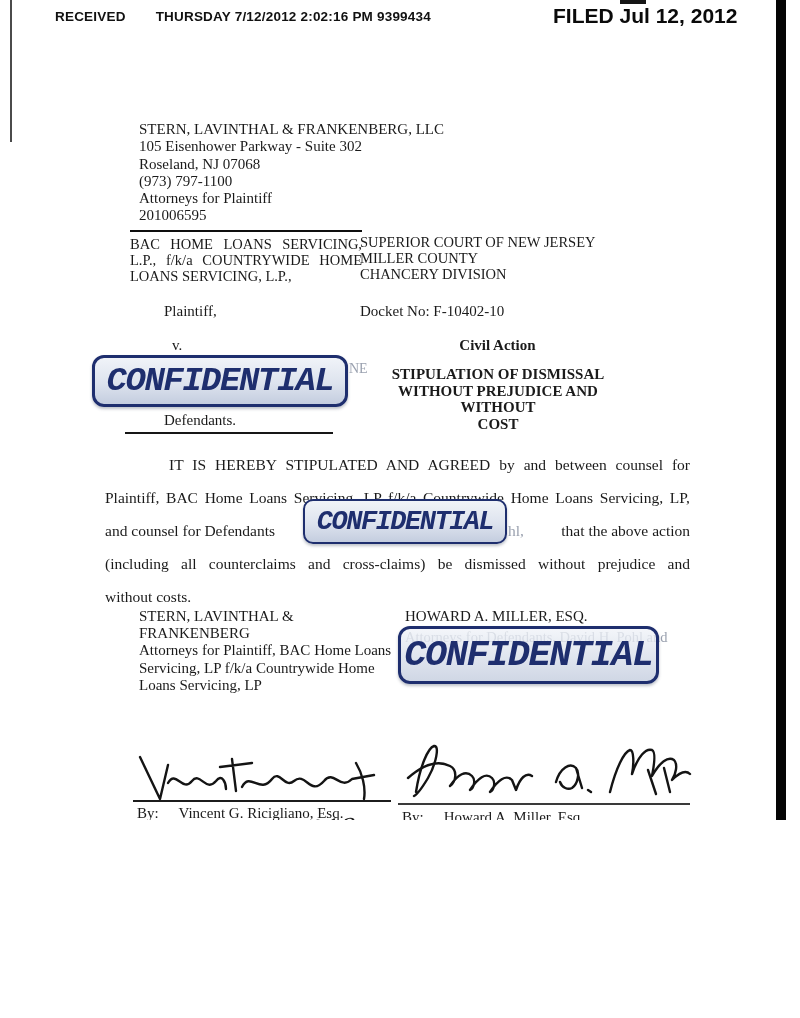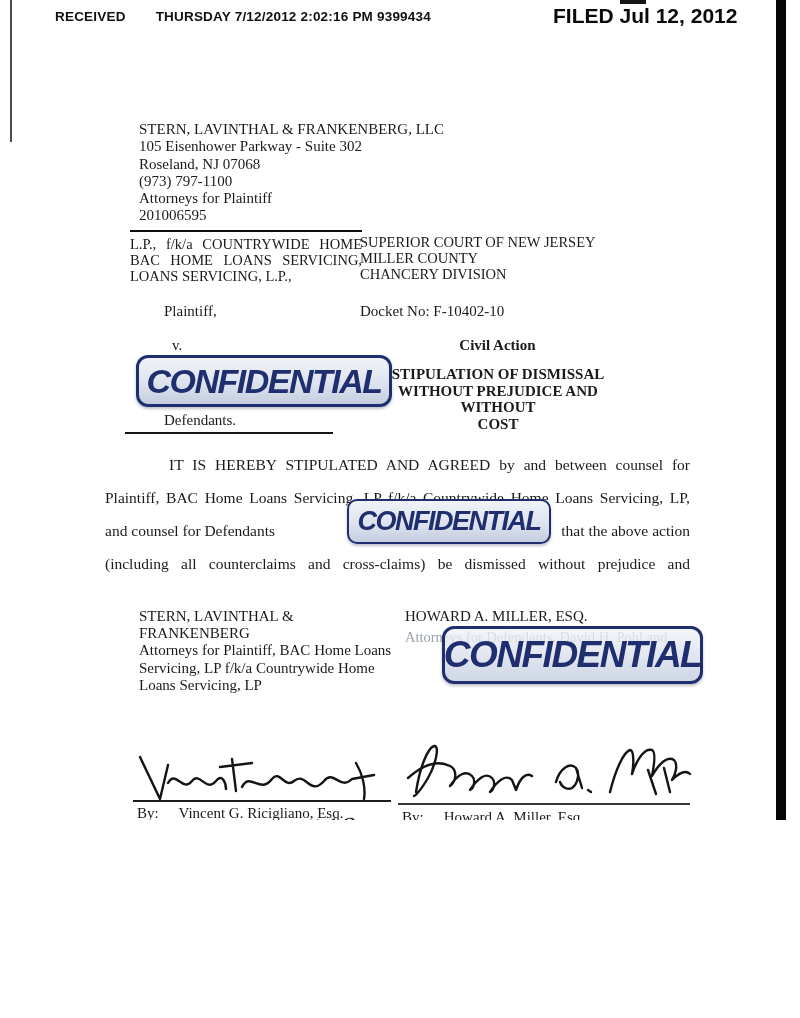--- a/index.html
+++ b/index.html
@@ -36,22 +36,22 @@
     font-weight:bold; font-size:15px; }
   .doc-title { position:absolute; left:368px; top:366px; width:260px; text-align:center;
     font-weight:bold; font-size:15px; line-height:16.5px; }
   .defendants-label { position:absolute; left:164px; top:412px; font-size:15px; }
   .cap-underline { position:absolute; left:125px; top:432px; width:208px; height:2px; background:#161616; }
 
   
   .stamp { position:absolute; display:flex; align-items:center; justify-content:center;
     border:3px solid #1e2e6e; border-radius:12px;
     background:linear-gradient(180deg,#f0f3f8 0%, #dde3ee 55%, #c4cddf 100%);
-    color:#1e2e6e; font-family:Liberation Sans, sans-serif; font-weight:bold; font-style:italic;
-    letter-spacing:-1.5px; z-index:5; box-shadow:0 2px 3px rgba(70,80,100,.35);margin-left:44px; }
+    color:#1e2e6e; font-family:Liberation Mono, monospace; font-weight:bold; font-style:italic;
+    letter-spacing:-1.5px; z-index:5; box-shadow:0 2px 3px rgba(70,80,100,.35); }
   .stamp-1 { left:92px;  top:355px; width:256px; height:52px; font-size:34px; }
   .stamp-2 { left:303px; top:499px; width:204px; height:45px; font-size:27px; border-width:2.5px; border-radius:10px; }
   .stamp-3 { left:398px; top:626px; width:261px; height:58px; font-size:37px;
     background:linear-gradient(180deg,rgba(240,243,248,.78), rgba(197,206,223,.82)); }
   .ghost { color:#9aa1af; z-index:1; }
   .ghost-ne { position:absolute; left:349px; top:361px; font-size:14px; }
   .ghost-hl { position:absolute; left:403px; top:0; font-size:15.5px; }
 
   
   .body-par { position:absolute; left:105px; top:448px; width:585px;
@@ -97,22 +97,22 @@
   <div class="letterhead">
     <div>STERN, LAVINTHAL &amp; FRANKENBERG, LLC</div>
     <div>105 Eisenhower Parkway - Suite 302</div>
     <div>Roseland, NJ 07068</div>
     <div>(973) 797-1100</div>
     <div>Attorneys for Plaintiff</div>
     <div>201006595</div>
   </div>
 
   <div class="cap-left">
+    <div class="jline">BAC HOME LOANS SERVICING,</div>
     <div class="jline">L.P., f/k/a COUNTRYWIDE HOME</div>
-    <div class="jline">BAC HOME LOANS SERVICING,</div>
     <div>LOANS SERVICING, L.P.,</div>
   </div>
 
   <div class="cap-right">
     <div>SUPERIOR COURT OF NEW JERSEY</div>
     <div>MILLER COUNTY</div>
     <div>CHANCERY DIVISION</div>
   </div>
 
   <div class="plaintiff-label">Plaintiff,</div>
@@ -135,20 +135,21 @@
 
   <div class="body-par">
     <div class="bline bline-indent">IT IS HEREBY STIPULATED AND AGREED by and between counsel for</div>
     <div class="bline">Plaintiff, BAC Home Loans Servicing, LP f/k/a Countrywide Home Loans Servicing, LP,</div>
     <div class="bline bline-split">
       <span>and counsel for Defendants</span>
       <span class="ghost ghost-hl">hl,</span>
       <span class="bline-suffix">that the above action</span>
     </div>
     <div class="bline">(including all counterclaims and cross-claims) be dismissed without prejudice and</div>
+    <div class="bline bline-last">without costs.</div>
   </div>
 
   <div class="stamp stamp-2">CONFIDENTIAL</div>
 
   <div class="sig-block-left">
     <div>STERN, LAVINTHAL &amp;</div>
     <div>FRANKENBERG</div>
     <div>Attorneys for Plaintiff, BAC Home Loans</div>
     <div>Servicing, LP f/k/a Countrywide Home</div>
     <div>Loans Servicing, LP</div>

